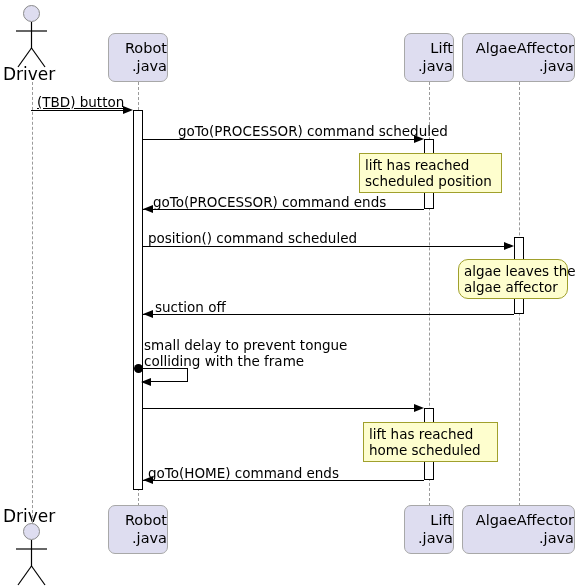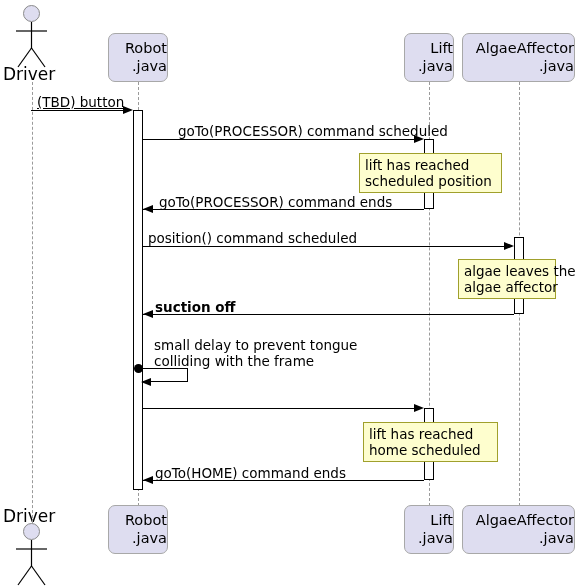--- a/index.html
+++ b/index.html
@@ -201,44 +201,44 @@
   <div class="msg-line" style="left:31px; top:110px; width:94px;"></div>
   <div class="arrow-head arrow-right" style="left:123px; top:105.5px;"></div>
 
   <div class="msg-label" style="left:148px; top:124px;margin-left:30px;">goTo(PROCESSOR) command scheduled</div>
   <div class="msg-line" style="left:143px; top:139px; width:272px;"></div>
   <div class="arrow-head arrow-right" style="left:414px; top:134.5px;"></div>
 
   <div class="note" style="left:359px; top:153px; width:143px; height:40px;"><span>lift has reached</span>
 <span>scheduled position</span></div>
 
-  <div class="msg-label" style="left:159px; top:195px;">goTo(PROCESSOR) command ends</div>
+  <div class="msg-label" style="left:153px; top:195px;">goTo(PROCESSOR) command ends</div>
   <div class="msg-line" style="left:143px; top:209px; width:281px;"></div>
   <div class="arrow-head arrow-left" style="left:143px; top:204.5px;"></div>
 
   <div class="msg-label" style="left:148px; top:231px;">position() command scheduled</div>
   <div class="msg-line" style="left:143px; top:246px; width:362px;"></div>
   <div class="arrow-head arrow-right" style="left:504px; top:241.5px;"></div>
 
-  <div class="note" style="left:458px; top:259px; width:98px; height:40px;"><span>algae leaves the</span>
+  <div class="note" style="left:458px; top:259px; width:110px; height:40px;border-radius:10px;"><span>algae leaves the</span>
 <span>algae affector</span></div>
 
-  <div class="msg-label" style="left:155px; top:300px;font-weight:bold;">suction off</div>
+  <div class="msg-label" style="left:155px; top:300px;">suction off</div>
   <div class="msg-line" style="left:143px; top:314px; width:371px;"></div>
   <div class="arrow-head arrow-left" style="left:143px; top:309.5px;"></div>
 
-  <div class="msg-label multiline" style="left:154px; top:338px;"><span>small delay to prevent tongue</span>
+  <div class="msg-label multiline" style="left:144px; top:338px;"><span>small delay to prevent tongue</span>
 <span>colliding with the frame</span></div>
   <div class="self-dot" style="left:134px; top:364px;"></div>
   <div class="self-loop" style="left:143px; top:368px; width:45px; height:14px;"></div>
   <div class="arrow-head arrow-left" style="left:141px; top:377.5px;"></div>
 
   <div class="msg-line" style="left:143px; top:408px; width:272px;"></div>
   <div class="arrow-head arrow-right" style="left:414px; top:403.5px;"></div>
 
   <div class="note" style="left:363px; top:422px; width:135px; height:40px;"><span>lift has reached</span>
 <span>home scheduled</span></div>
 
-  <div class="msg-label" style="left:155px; top:466px;">goTo(HOME) command ends</div>
+  <div class="msg-label" style="left:148px; top:466px;">goTo(HOME) command ends</div>
   <div class="msg-line" style="left:143px; top:480px; width:281px;"></div>
   <div class="arrow-head arrow-left" style="left:143px; top:475.5px;"></div>
 
 </div>
 
 </body></html>

